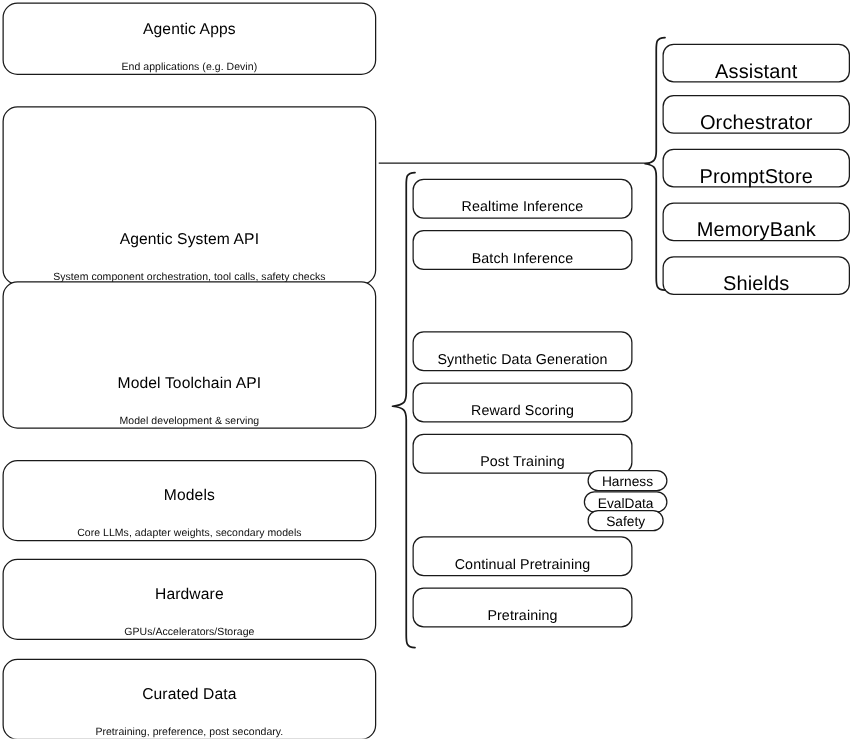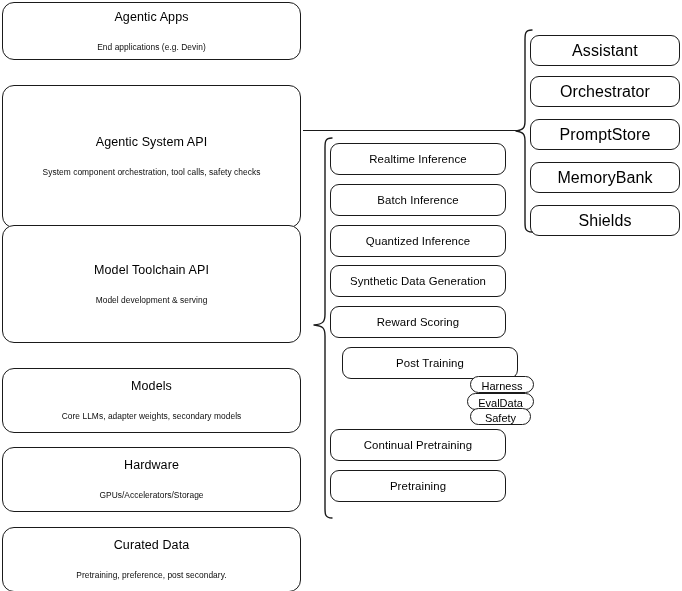--- a/index.html
+++ b/index.html
@@ -22,21 +22,21 @@
   
   .rbox {
     position: absolute;
     box-sizing: border-box;
     border: 1.4px solid #1a1a1a;
     border-radius: 12px;
     background: #ffffff;
     display: flex;
     flex-direction: column;
     align-items: center;
-    justify-content: center;
+    justify-content: flex-end;
     text-align: center;
     gap: 13px;
   }
   .rbox .title {
     font-size: 12.5px;
     line-height: 15px;
     color: #000;
     letter-spacing: 0.1px;
   }
   .rbox .subtitle {
@@ -149,30 +149,27 @@
   <svg class="brace" style="left:514px; top:28px;" width="20" height="210" viewBox="0 0 20 210">
     <path d="M 18 2 C 11 2, 11 6, 11 12 L 11 93 C 11 100, 9 102, 2 103 C 9 104, 11 106, 11 113 L 11 194 C 11 200, 11 204, 18 204"></path>
   </svg>
 
   <div class="rbox cap-box" style="top:143px;">
     <div class="title">Realtime Inference</div>
   </div>
   <div class="rbox cap-box" style="top:184px;">
     <div class="title">Batch Inference</div>
   </div>
-  <div class="rbox cap-box" style="top:225px;">
-    <div class="title">Quantized Inference</div>
-  </div>
   <div class="rbox cap-box" style="top:265px;">
     <div class="title">Synthetic Data Generation</div>
   </div>
   <div class="rbox cap-box" style="top:306px;">
     <div class="title">Reward Scoring</div>
   </div>
-  <div class="rbox cap-box" style="top:347px;margin-left:12px;">
+  <div class="rbox cap-box" style="top:347px;">
     <div class="title">Post Training</div>
   </div>
   <div class="rbox cap-box" style="top:429px;">
     <div class="title">Continual Pretraining</div>
   </div>
   <div class="rbox cap-box" style="top:470px;">
     <div class="title">Pretraining</div>
   </div>
 
   <div class="pill" style="left:470px; top:376px; width:64px; height:17px;">

